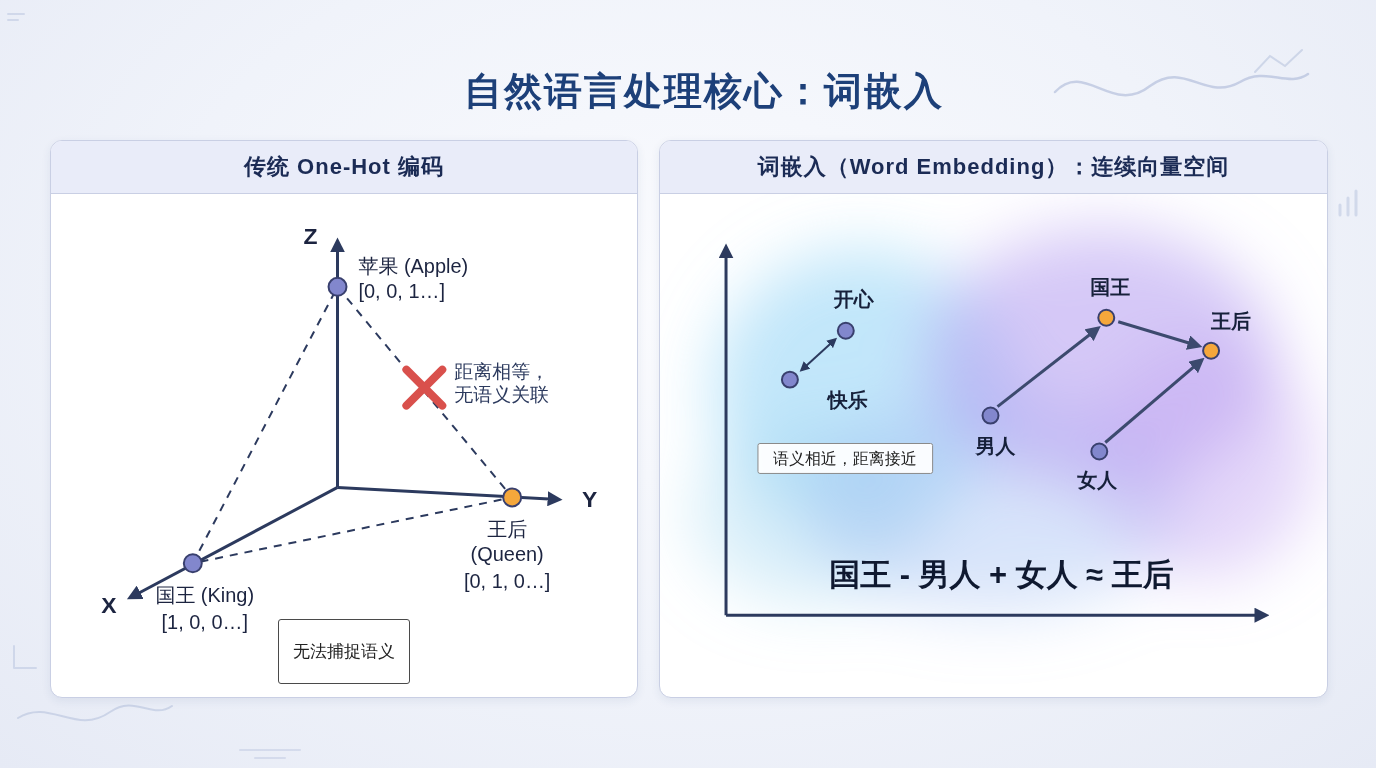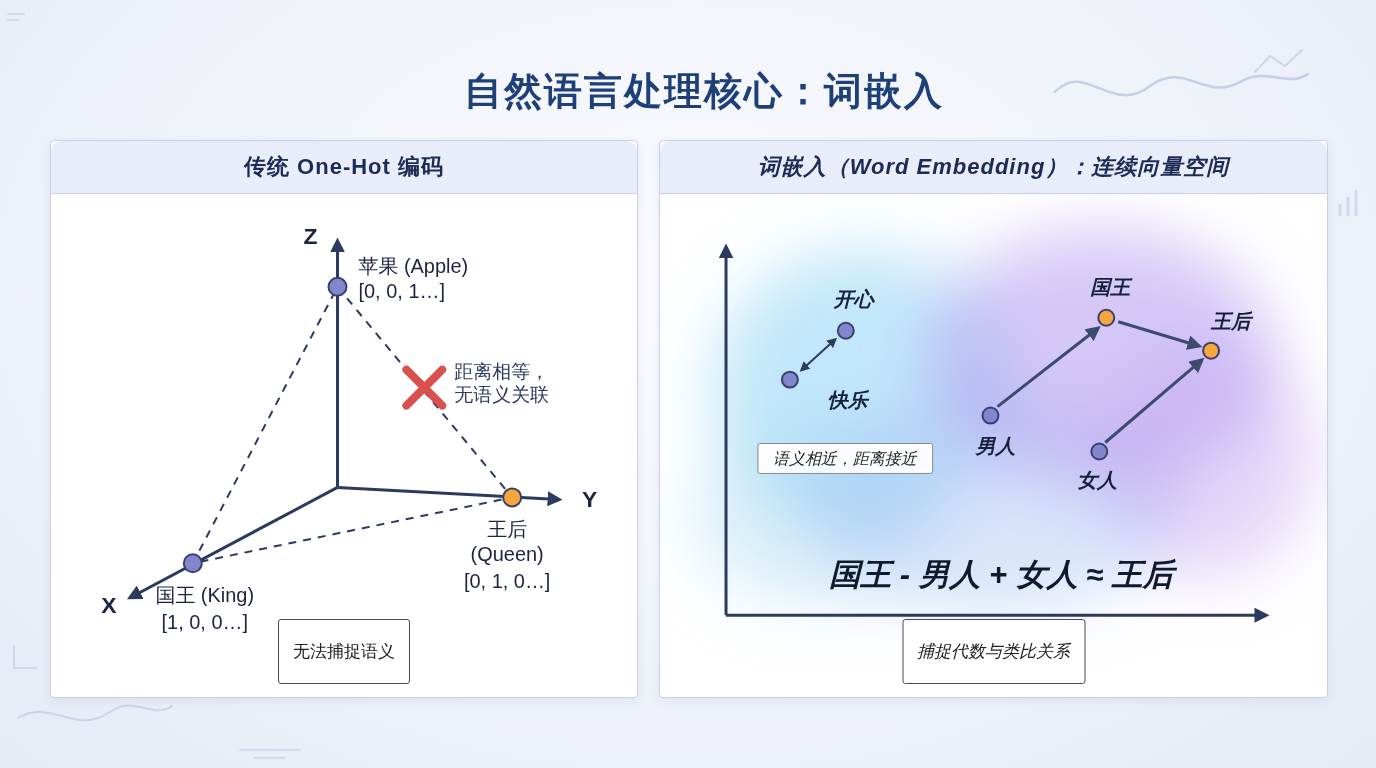--- a/index.html
+++ b/index.html
@@ -17,27 +17,27 @@
   .title{
     position:absolute;top:50px;left:0;width:100%;
     margin:16px;text-align:center;
     font-size:38px;font-weight:800;letter-spacing:2px;
     color:#1d4079;z-index:2;
   }
   .card{
     position:absolute;top:140px;height:556px;
     background:#ffffff;
     border:1px solid #c9cfe4;
-    border-radius:4px;
+    border-radius:12px;
     box-shadow:0 3px 10px rgba(40,60,120,0.08);
     z-index:1;
     display:flex;flex-direction:column;
   }
   .card.left{left:50px;width:586px;}
-  .card.right{left:659px;width:667px;font-style:italic;}
+  .card.right{left:659px;width:667px;}
   .card-header{
     height:52px;flex:0 0 52px;
     background:#e9ecf9;
     border-bottom:1px solid #c9cfe4;
     border-radius:11px 11px 0 0;
     display:flex;align-items:center;justify-content:center;
     font-size:22px;font-weight:bold;color:#1b2b55;letter-spacing:1px;
   }
   .card-body{position:relative;flex:1;}
   .card-body svg.diagram{position:absolute;inset:0;width:100%;height:100%;}
@@ -171,17 +171,16 @@
         <text x="570" y="134" font-size="20" font-weight="600" fill="#16203a" text-anchor="middle">王后</text>
         <text x="334" y="260" font-size="20" font-weight="600" fill="#16203a" text-anchor="middle">男人</text>
         <text x="436" y="294" font-size="20" font-weight="600" fill="#16203a" text-anchor="middle">女人</text>
 
         <rect x="96" y="250" width="175" height="30" rx="2" fill="#ffffff" fill-opacity="0.93" stroke="#8a8a8a"></rect>
         <text x="183" y="271" font-size="16" fill="#222222" text-anchor="middle">语义相近，距离接近</text>
 
         <text x="340" y="392" font-size="31" font-weight="bold" fill="#0f1930" text-anchor="middle">国王 - 男人 + 女人 ≈ 王后</text>
       </svg>
 
-      <div class="badge">捕捉代数与类比关系</div>
     </div>
   </section>
 
 </div>
 
 </body></html>

